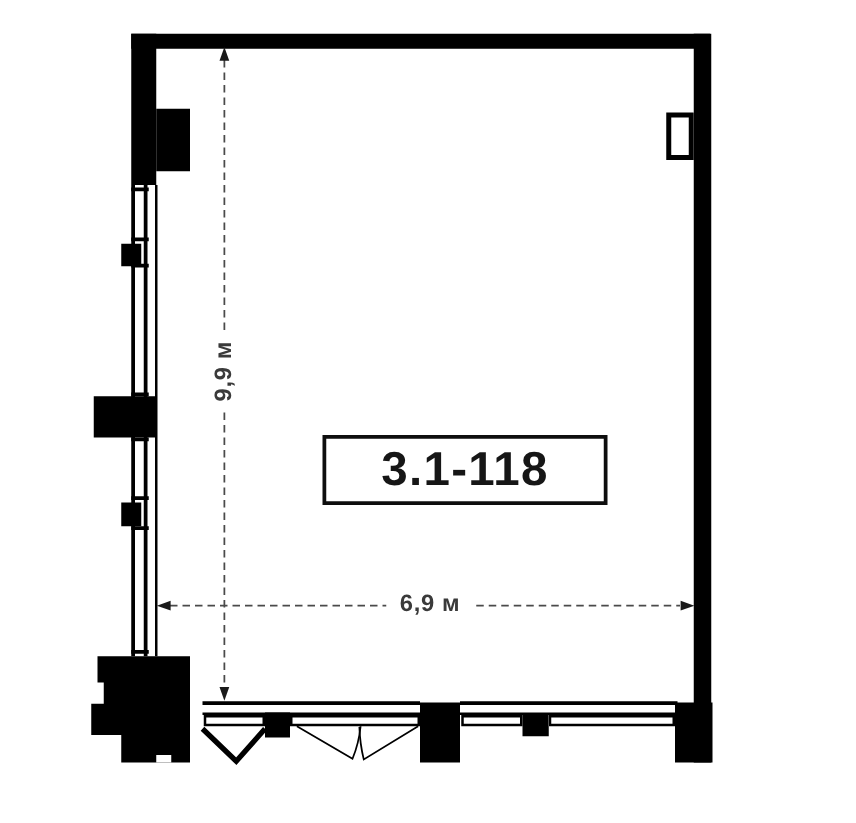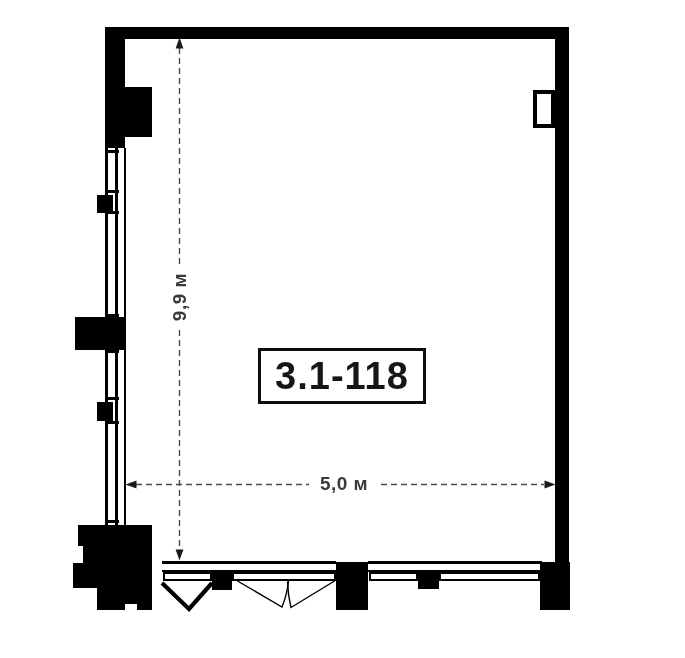--- a/index.html
+++ b/index.html
@@ -11,21 +11,21 @@
   .white{position:absolute;background:#ffffff;}
   .glz{position:absolute;background:#ffffff;border:2px solid #000000;box-sizing:border-box;}
   svg.overlay{position:absolute;left:0;top:0;width:685px;height:658px;}
   .dim-label{
     position:absolute;color:#3a3a3a;font-size:19px;font-weight:700;letter-spacing:.5px;
     background:#ffffff;padding:1px 4px;white-space:nowrap;
   }
   .dim-label.vert{transform:translate(-50%,-50%) rotate(-90deg);}
   .dim-label.horz{transform:translate(-50%,-50%);}
   .unit-box{
-    position:absolute;left:258px;top:348px;width:168px;height:56px;box-sizing:border-box;
+    position:absolute;left:258px;top:348px;width:228px;height:56px;box-sizing:border-box;
     border:3px solid #0e0e0e;background:#ffffff;display:flex;align-items:center;justify-content:center;
   }
   .unit-box span{
     color:#161616;font-size:38px;font-weight:700;letter-spacing:1px;line-height:1;
   }
   .shaft{
     position:absolute;left:533px;top:90px;width:22px;height:38px;box-sizing:border-box;
     border:4px solid #000;background:#fff;
   }
 </style>
@@ -91,19 +91,19 @@
     <polygon fill="#1a1a1a" points="125.5,484.5 136.5,480.6 136.5,488.4"></polygon>
     <polygon fill="#1a1a1a" points="555.5,484.5 544.5,480.6 544.5,488.4"></polygon>
 
     <polyline fill="none" stroke="#000000" stroke-width="4.2" points="162,583 189,609 212,583"></polyline>
 
     <path fill="none" stroke="#000000" stroke-width="1.4" d="M237.5,581 L282,607 C285.5,598.5 287.5,590.5 288.5,581"></path>
     <path fill="none" stroke="#000000" stroke-width="1.4" d="M334.5,581 L291,607.5 C288.8,598.5 287.8,590.5 287.5,581.5"></path>
   </svg>
 
   <div class="dim-label vert" style="left:180px;top:297px;">9,9 м</div>
-  <div class="dim-label horz" style="left:344px;top:484px;">5,0 м</div>
+  <div class="dim-label horz" style="left:344px;top:484px;">6,9 м</div>
 
   <div class="unit-box">
     <span>3.1-118</span>
   </div>
 
 </div>
 
 </body></html>

